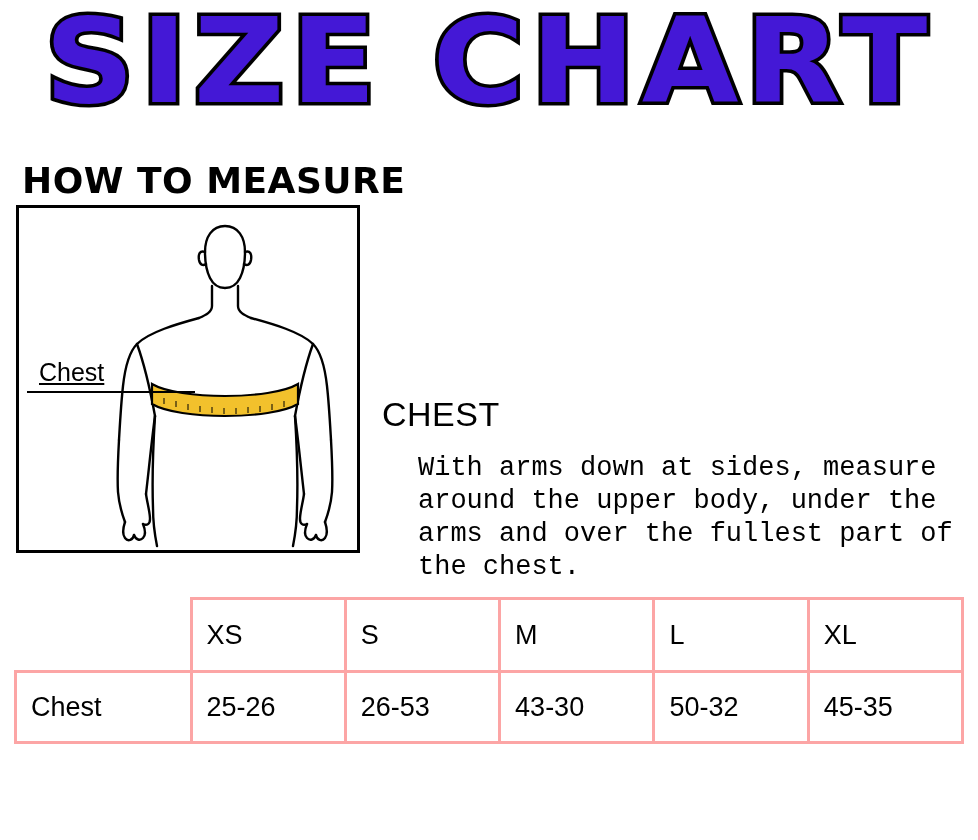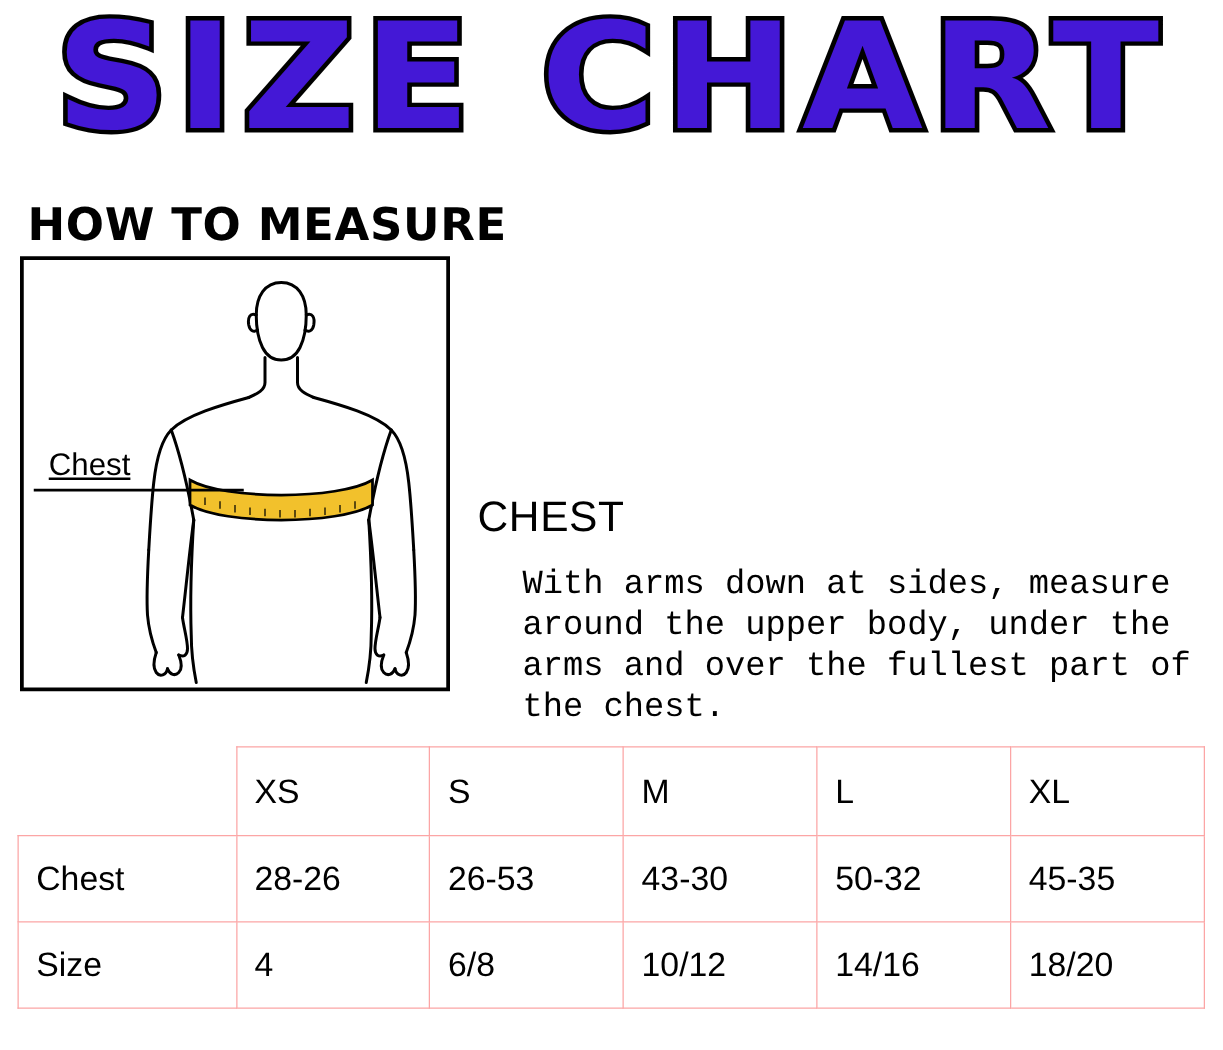--- a/index.html
+++ b/index.html
@@ -94,21 +94,21 @@
   
   .size-table {
     position: absolute;
     left: 14px;
     top: 597px;
     width: 950px;
     border-collapse: collapse;
     table-layout: fixed;
   }
   .size-table td {
-    border: 1px solid #fca5a5;
+    border: 3px solid #fca5a5;
     height: 68px;
     font-family: "Liberation Sans", sans-serif;
     font-size: 27px;
     padding: 0 0 0 14px;
     vertical-align: middle;
   }
   .size-table .rowhead {
     width: 160px;
   }
   .size-table tr.header-row td.rowhead {
@@ -189,28 +189,20 @@
     <tr class="header-row">
       <td class="rowhead"></td>
       <td>XS</td>
       <td>S</td>
       <td>M</td>
       <td>L</td>
       <td>XL</td>
     </tr>
     <tr>
       <td class="rowhead">Chest</td>
-      <td>28-26</td>
+      <td>25-26</td>
       <td>26-53</td>
       <td>43-30</td>
       <td>50-32</td>
       <td>45-35</td>
     </tr>
-    <tr>
-      <td class="rowhead">Size</td>
-      <td>4</td>
-      <td>6/8</td>
-      <td>10/12</td>
-      <td>14/16</td>
-      <td>18/20</td>
-    </tr>
   </tbody>
 </table>
 
 </body></html>

